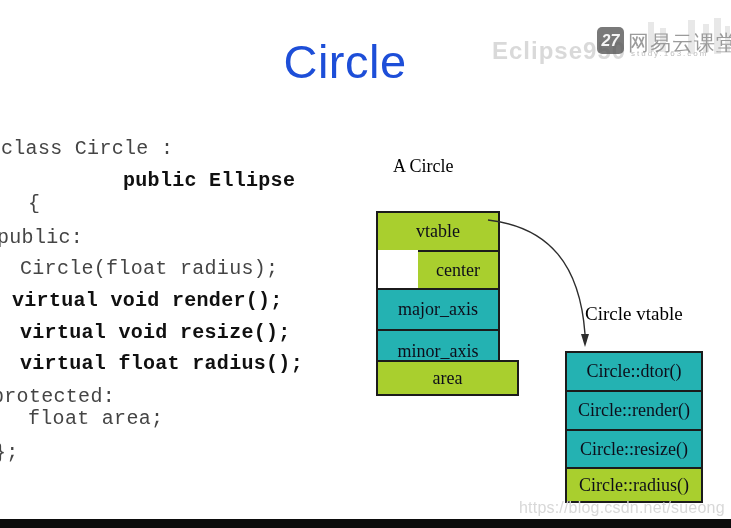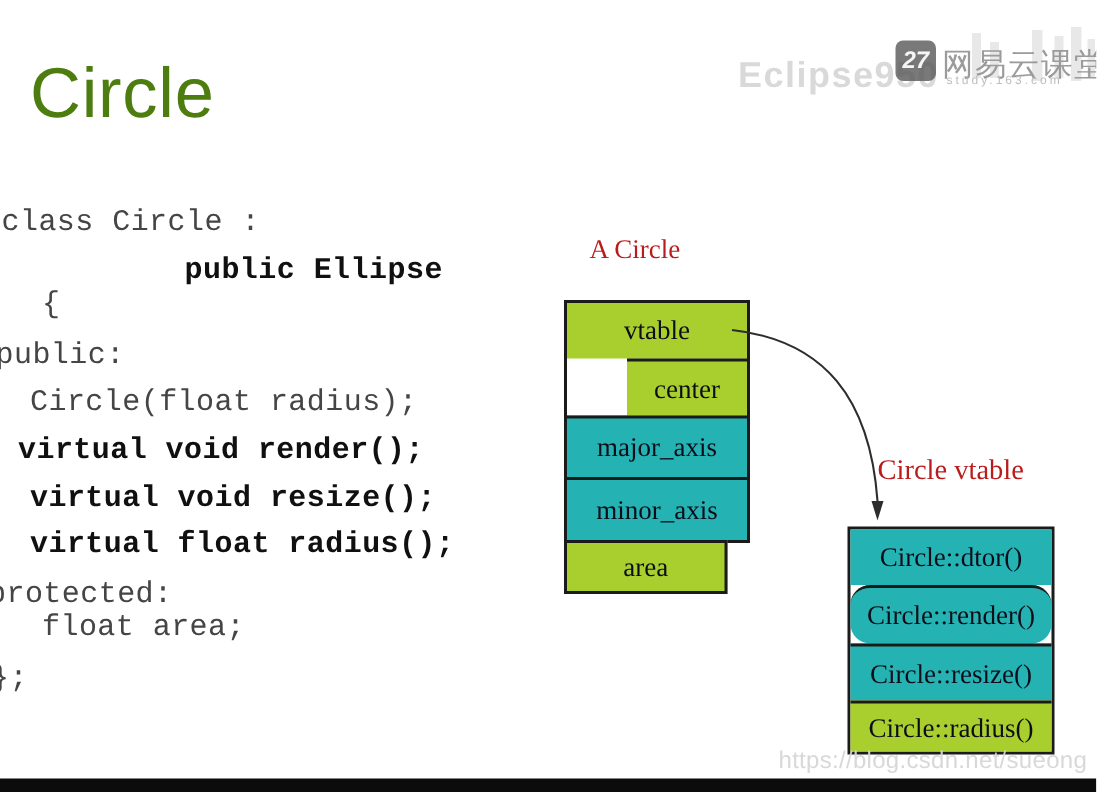--- a/index.html
+++ b/index.html
@@ -2,34 +2,34 @@
 <html style="--green: #a9cf2e; --teal: #24b2b2; --edge: #1b1b1b;"><head>
 <meta charset="utf-8">
 <style>
   html,body{margin:0;padding:0;background:#ffffff;}
   .stage{
     position:relative;width:731px;height:528px;background:#ffffff;
     overflow:hidden;font-family:"Liberation Sans",sans-serif;
   }
   
   .slide-title{
-    position:absolute;left:0;top:34px;width:690px;
-    font-size:47px;color:#4d7c0f;letter-spacing:.5px;padding-left:20px;
+    position:absolute;left:0;top:34px;width:690px;text-align:center;
+    font-size:47px;color:#1d4ed8;letter-spacing:.5px;
   }
   
   .code-line{
     position:absolute;white-space:pre;
     font-family:"Liberation Mono",monospace;font-size:20px;
     letter-spacing:.3px;color:#454545;
   }
   .code-line.bold{font-weight:700;color:#101010;}
   
   .diagram-label{
     position:absolute;font-family:"Liberation Serif",serif;
-    font-size:18px;color:#b91c1c;
+    font-size:18px;color:#000000;
   }
   
   .stack{
     position:absolute;border:2px solid var(--edge);box-sizing:border-box;
   }
   .row{
     display:flex;align-items:center;justify-content:center;
     font-family:"Liberation Serif",serif;font-size:18px;color:#0d0d1a;
     box-sizing:border-box;
   }
@@ -102,38 +102,38 @@
     <div class="code-line bold" style="left:12px; top:289px;">virtual void render();</div>
     <div class="code-line bold" style="left:20px; top:321px;">virtual void resize();</div>
     <div class="code-line bold" style="left:20px; top:352px;">virtual float radius();</div>
     <div class="code-line" style="left:-8px; top:385px;">protected:</div>
     <div class="code-line" style="left:28px; top:407px;">float area;</div>
     <div class="code-line" style="left:-6px; top:441px;">};</div>
   </div>
 
   <div class="diagram-label" style="left:393px;top:156px;">A Circle</div>
 
-  <div class="stack" style="left:376px;top:200px;width:124px;">
+  <div class="stack" style="left:376px;top:211px;width:124px;">
     <div class="row green" style="height:37px;">vtable</div>
     <div class="row green" style="height:38px;margin-left:40px;">center</div>
     <div class="row teal" style="height:41px;">major_axis</div>
     <div class="row teal" style="height:42px;">minor_axis</div>
   </div>
-  <div class="area-box green" style="left:376px;top:360px;width:109px;height:36px;">area</div>
+  <div class="area-box green" style="left:376px;top:360px;width:143px;height:36px;">area</div>
 
   <svg class="arrow-svg" width="731" height="528" viewBox="0 0 731 528">
     <path d="M 488 220 C 550 227 580 266 585 334" fill="none" stroke="#2d2d2d" stroke-width="1.4"></path>
     <polygon points="581,334 589,334 585,347" fill="#2d2d2d"></polygon>
   </svg>
 
   <div class="diagram-label" style="left:585px;top:303px;font-size:19px;">Circle vtable</div>
 
   <div class="stack" style="left:565px;top:351px;width:138px;">
     <div class="row teal" style="height:37px;">Circle::dtor()</div>
-    <div class="row teal" style="height:39px;border-radius:13px;">Circle::render()</div>
+    <div class="row teal" style="height:39px;">Circle::render()</div>
     <div class="row teal" style="height:38px;">Circle::resize()</div>
     <div class="row green" style="height:34px;">Circle::radius()</div>
   </div>
 
   <div class="wm-csdn">https://blog.csdn.net/sueong</div>
 
   <div class="bottom-bar"></div>
 
 </div>
 

